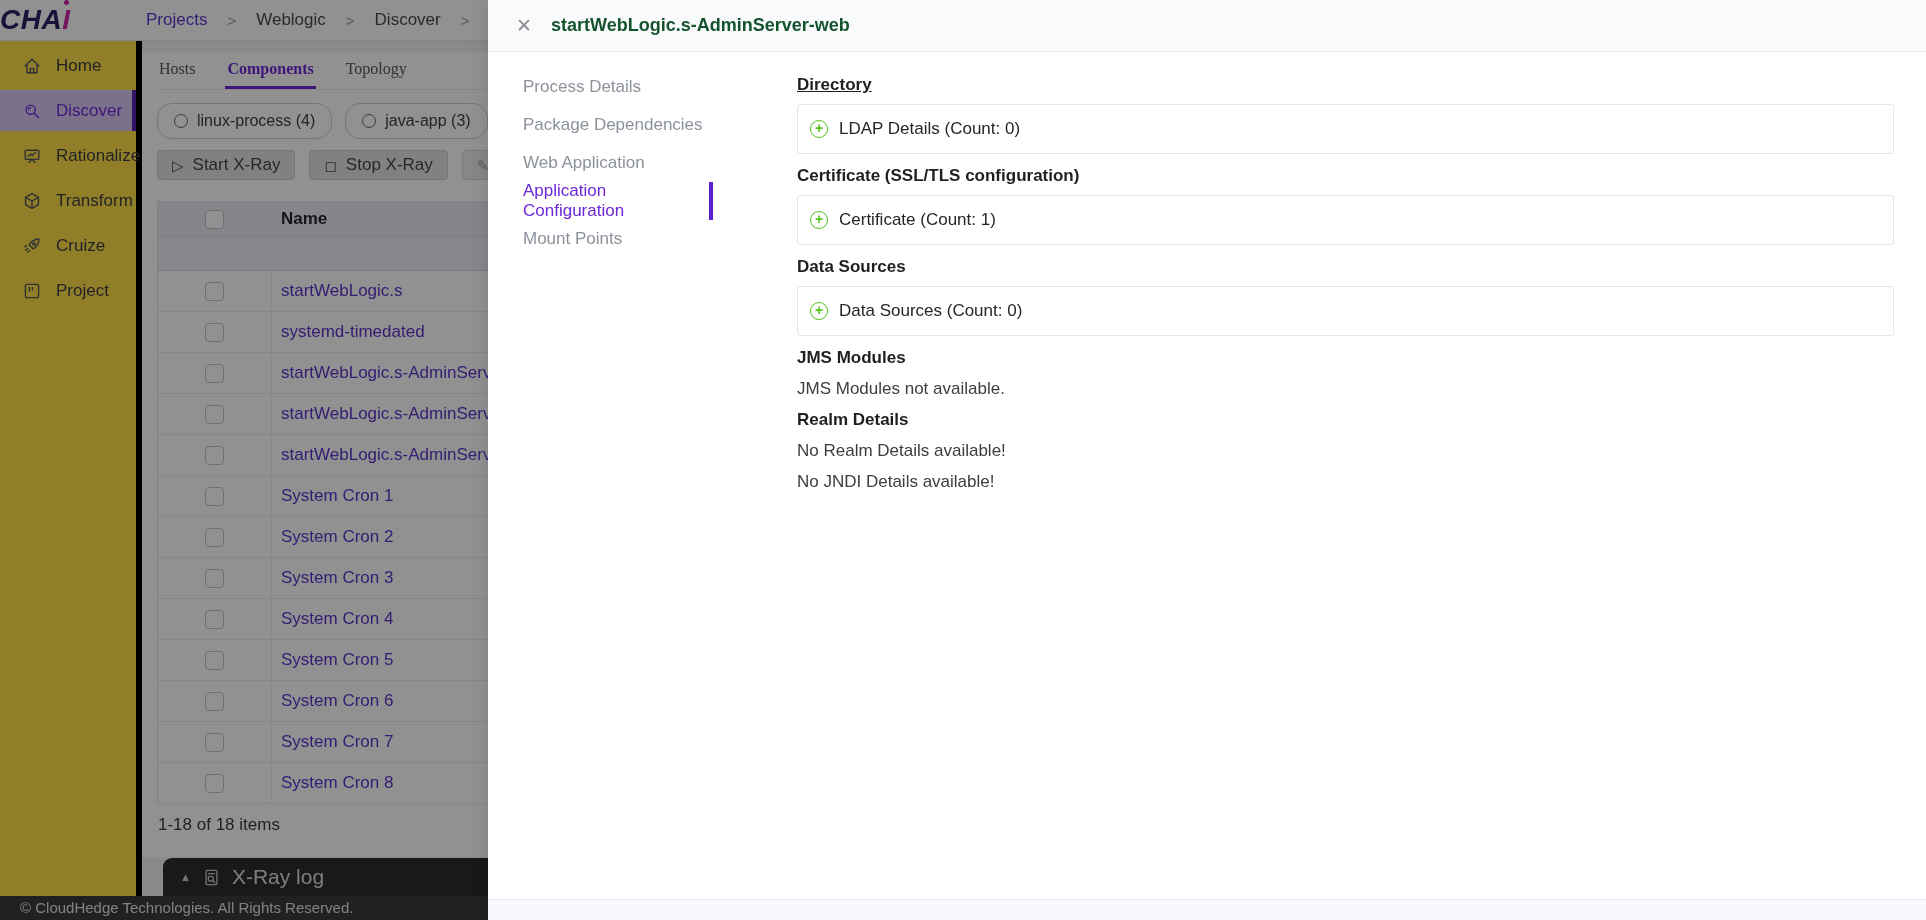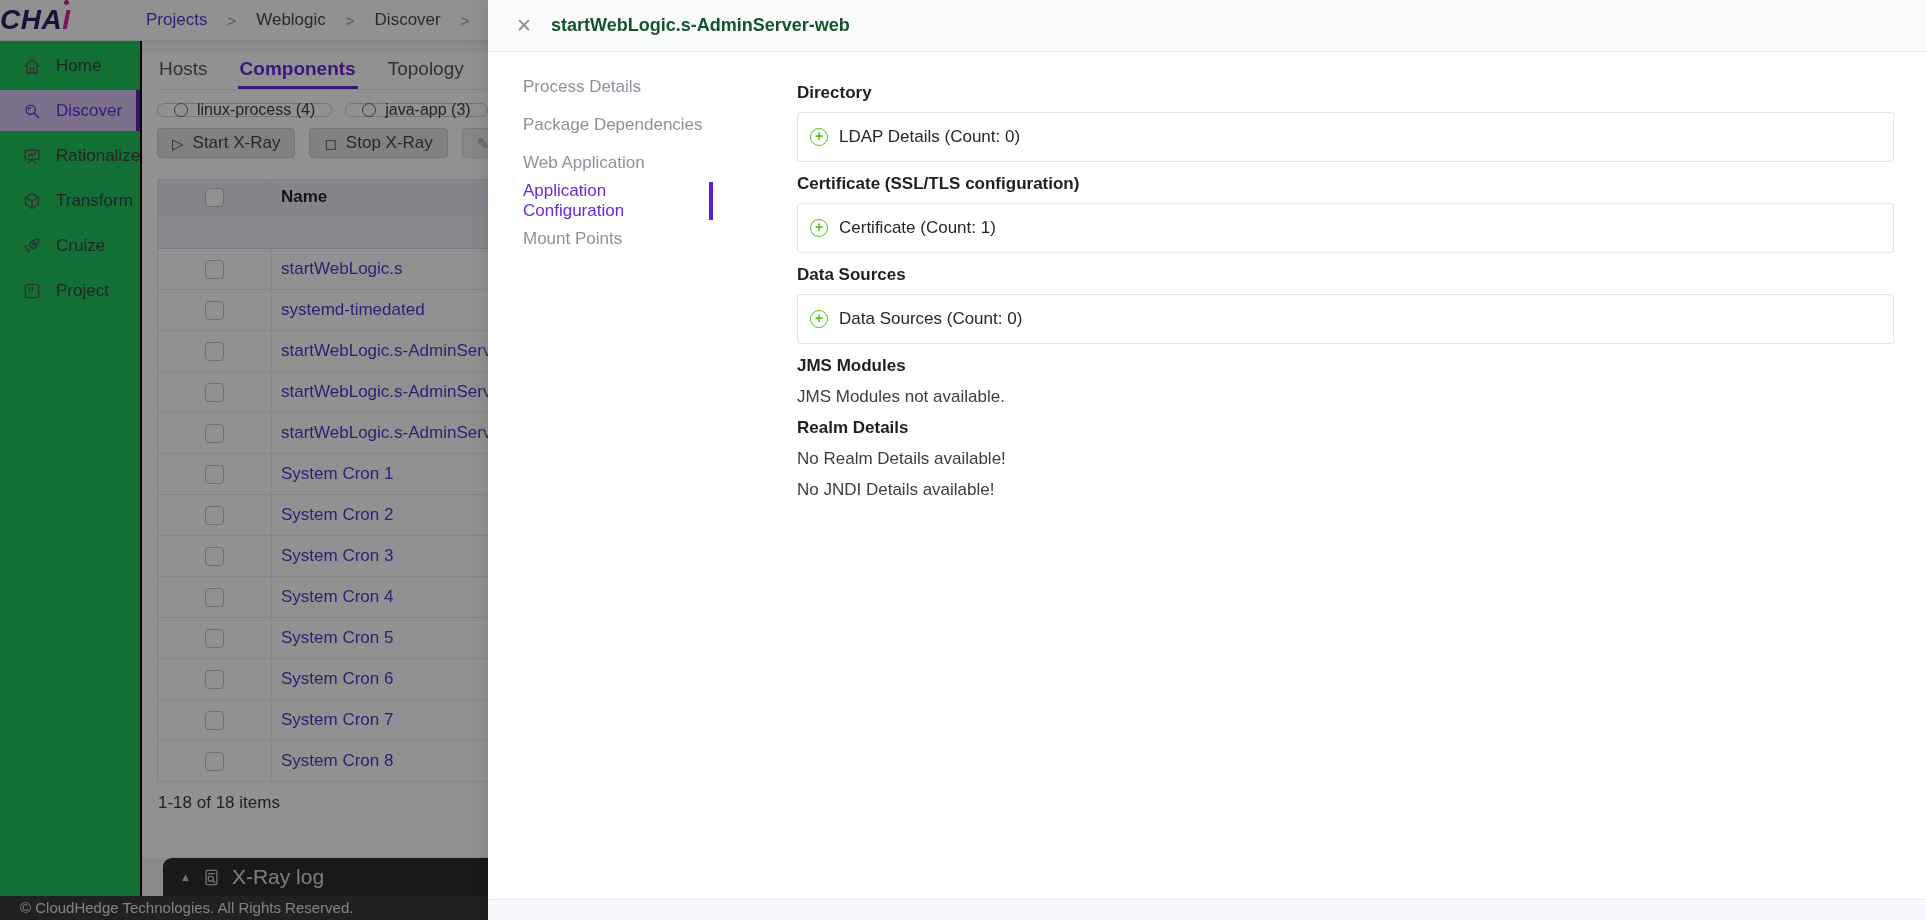--- a/index.html
+++ b/index.html
@@ -12,34 +12,34 @@
   .logo { width:142px; font-style:italic; font-weight:800; font-size:28px; letter-spacing:.5px; cursor:pointer; }
   .logo .lg1 { color:#2b2065; }
   .logo .lg2 { color:#cf28a9; position:relative; }
   .logo .lg2::after { content:""; position:absolute; top:-4px; right:1px; width:5px; height:5px; border-radius:50%; background:#cf28a9; }
   .breadcrumb { display:flex; align-items:center; gap:20px; font-size:17px; margin-left:4px; }
   .breadcrumb .bc-link { color:#5d35cf; cursor:pointer; }
   .breadcrumb .bc-sep { color:#9a9aa0; font-size:15px; }
   .breadcrumb .bc-item { color:#4a4a52; }
 
   
-  .sidebar { position:absolute; left:0; top:41px; width:142px; bottom:24px; background:#22c55e; border-right:2px solid #000000; z-index:1; }
+  .sidebar { position:absolute; left:0; top:41px; width:142px; bottom:24px; background:#fde047; border-right:6px solid #000000; z-index:1; }
   .side-item { height:41px; display:flex; align-items:center; padding-left:22px; gap:14px; font-size:17px; color:#3f3f46; cursor:pointer; margin-top:4px; }
   .side-item svg { flex:0 0 20px; stroke:#55555e; }
   .side-item.active { background:#d9c7f2; color:#6d28d9; border-right:4px solid #5b21b6; }
   .side-item.active svg { stroke:#6d28d9; }
 
   
   .main-card { position:absolute; left:142px; top:52px; right:0; bottom:63px; background:#fff; padding:0 15px; z-index:1; }
   .tabs { display:flex; height:38px; border-bottom:1px solid #ececf0; }
-  .tab { margin-right:28px; display:flex; align-items:center; font-size:19px; color:#595959; cursor:pointer; border-bottom:3px solid transparent; padding:0 2px; }
+  .tab { margin-right:28px; display:flex; align-items:center; font-size:16px; color:#595959; cursor:pointer; border-bottom:3px solid transparent; padding:0 2px;font-family:Liberation Serif, serif; }
   .tab.active { color:#6d28d9; font-weight:700; border-bottom-color:#6d28d9; }
 
   .chips { display:flex; gap:13px; margin-top:13px; }
-  .chip { height:14px; display:inline-flex; align-items:center; gap:9px; padding:0 16px; border:1px solid #cfcfd2; border-radius:15px; background:#fff; font-size:16px; color:#3f3f44; cursor:pointer; white-space:nowrap; }
+  .chip { height:36px; display:inline-flex; align-items:center; gap:9px; padding:0 16px; border:1px solid #cfcfd2; border-radius:15px; background:#fff; font-size:16px; color:#3f3f44; cursor:pointer; white-space:nowrap; }
   .chip .radio { width:14px; height:14px; border:1.5px solid #6e6e74; border-radius:50%; }
 
   .actions { display:flex; gap:14px; margin-top:11px; }
   .btn { height:30px; display:inline-flex; align-items:center; gap:9px; padding:0 14px; border-radius:4px; font-size:17px; cursor:pointer; white-space:nowrap; }
   .btn.gray { background:#e3e3e5; border:1px solid #cecED0; color:#47474c; }
   .btn.disabled { background:#ededef; border:1px solid #d9d9db; color:#a3a3a8; cursor:not-allowed; }
   .btn .bicon { font-size:15px; line-height:1; }
 
   .table { margin-top:21px; border:1px solid #e3e5ea; border-bottom:none; }
   .th-row1 { height:35px; background:#e9ecf4; display:flex; align-items:center; border-bottom:1px solid #dde0e9; }
@@ -65,21 +65,21 @@
   .drawer-header { height:52px; background:#f9fafb; border-bottom:1px solid #ededf0; display:flex; align-items:center; padding-left:26px; }
   .drawer-close { color:#8f8f94; font-size:19px; cursor:pointer; width:20px; text-align:center; }
   .drawer-title { margin-left:17px; font-size:18px; font-weight:700; color:#14532d; }
 
   .drawer-nav { position:absolute; left:35px; top:68px; width:190px; }
   .dnav-item { height:38px; display:flex; align-items:center; font-size:17px; color:#8c929c; cursor:pointer; }
   .dnav-item.active { color:#6d28d9; font-weight:500; border-right:4px solid #5e1fd1; }
 
   .drawer-content { position:absolute; left:309px; top:75px; width:1097px; }
   .sec-h { font-size:17px; font-weight:700; color:#1f1f22; line-height:19px; margin-top:12px; }
-  .sec-h.first { margin-top:8px; }
+  .sec-h.first { margin-top:0;text-decoration:underline; }
   .panel { margin-top:10px; height:50px; border:1px solid #e4e5e9; border-radius:3px; background:#fff; display:flex; align-items:center; padding-left:12px; gap:11px; cursor:pointer; }
   .plus-circle { width:18px; height:18px; border:1.5px solid #52c41a; border-radius:50%; color:#52c41a; font-size:14px; line-height:15px; text-align:center; font-weight:700; flex:0 0 18px; }
   .panel .plabel { font-size:17px; color:#26262a; }
   .sec-msg { margin-top:12px; font-size:17px; color:#3d3d42; line-height:19px; }
   .drawer-foot { position:absolute; left:0; right:0; bottom:0; height:21px; background:#f8f9fc; border-top:1px solid #e8eaf0; }
 </style>
 </head>
 <body>
 
 <div class="stage">

